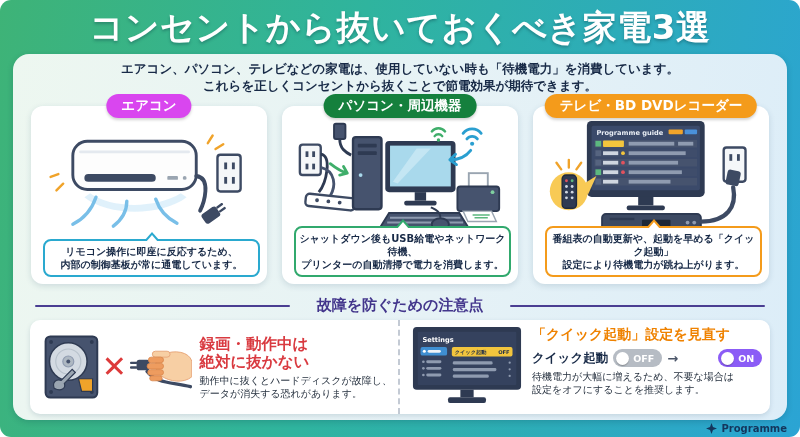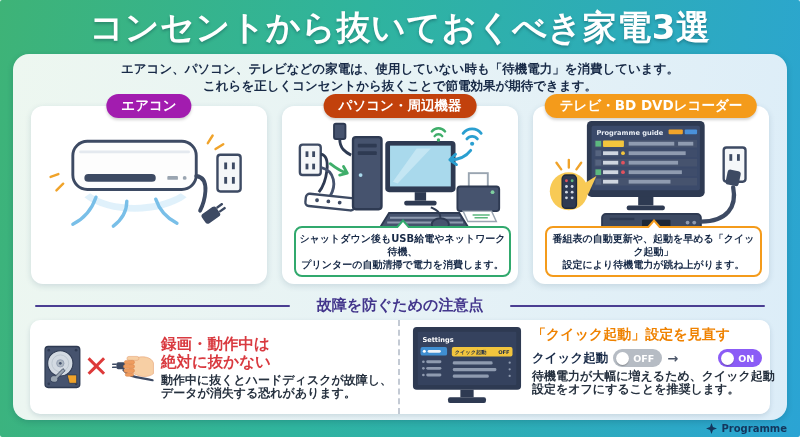--- a/index.html
+++ b/index.html
@@ -1,36 +1,36 @@
 <!DOCTYPE html>
 <html lang="ja"><head>
 <meta charset="utf-8">
 <style>
   html,body { margin:0; padding:0; background:#fff; font-family:"DejaVu Sans","Liberation Sans",sans-serif; }
-  .poster { position:relative; width:800px; height:437px; border-radius:2px; overflow:hidden;
+  .poster { position:relative; width:800px; height:437px; border-radius:11px; overflow:hidden;
             background:linear-gradient(100deg,#3eb377 0%,#2fb49e 42%,#2ba4d4 100%); }
   .title { position:absolute; top:5px; left:0; right:0; text-align:center;
            font-size:34px; font-weight:900; color:#ffffff; letter-spacing:.5px;
            text-shadow:0 2px 3px rgba(15,60,70,.35); white-space:nowrap; }
   .panel { position:absolute; left:13px; top:54px; width:774px; height:366px; border-radius:16px;
            background:linear-gradient(100deg,#edf7f0 0%,#e6f2f6 55%,#dcedf8 100%);
            box-shadow:0 2px 6px rgba(0,40,60,.18); }
   .subtitle { position:absolute; top:6px; left:0; right:0; text-align:center;
               font-size:12.5px; line-height:17px; font-weight:bold; color:#182a47; }
   .cards { position:absolute; top:52px; left:18px; right:18px; height:178px; display:flex; gap:15px; }
   .card { position:relative; flex:1; background:#ffffff; border-radius:12px;
           box-shadow:0 2px 6px rgba(30,70,100,.15); }
   .pill { position:absolute; top:-12px; left:50%; transform:translateX(-50%); white-space:nowrap;
           padding:3px 15px; border-radius:999px; color:#fff; font-weight:900; font-size:13.5px;
           box-shadow:0 2px 3px rgba(0,0,0,.18); z-index:3; }
   .card-aircon  { --ac:#2aa9cf; }
   .card-pc      { --ac:#31a96d; }
   .card-tv      { --ac:#f49b1b; }
-  .card-aircon .pill { background:#a21caf; }
-  .card-pc     .pill { background:#c2410c; }
+  .card-aircon .pill { background:#d946ef; }
+  .card-pc     .pill { background:#15803d; }
   .card-tv     .pill { background:#f49b1b; }
   .illus { position:absolute; top:14px; left:0; right:0; height:112px;
            display:flex; justify-content:center; align-items:center; }
   .bubble { position:absolute; left:12px; right:7px; bottom:7px; background:#fff;
             border:2px solid var(--ac); border-radius:8px; padding:4px 2px;
             text-align:center; font-size:10px; line-height:13px; font-weight:bold; color:#182a47; }
   .bubble::before { content:""; position:absolute; top:-9px; left:50%; margin-left:-8px;
             border-left:8px solid transparent; border-right:8px solid transparent;
             border-bottom:9px solid var(--ac); }
   .bubble::after  { content:""; position:absolute; top:-6px; left:50%; margin-left:-6px;
@@ -40,21 +40,21 @@
   .rule { flex:1; height:2px; background:#4a3e92; border-radius:2px; }
   .sec-title { font-size:15px; font-weight:900; color:#43368c; white-space:nowrap; }
   .notes { position:absolute; top:266px; left:17px; right:17px; height:94px; background:#fff;
            border-radius:10px; box-shadow:0 2px 5px rgba(30,70,100,.15); display:flex; }
   .note-left { width:50%; display:flex; align-items:center; padding:6px 6px 6px 14px;
                border-right:2px dashed #c3cad4; box-sizing:border-box; }
   .note-right { flex:1; display:flex; align-items:flex-start; gap:10px; padding:6px 24px 6px 12px; }
   .x-mark { font-size:30px; font-weight:900; color:#dd3a3a; margin:0 3px; line-height:1; }
   .nl-text { margin-left:7px; }
   .nl-title { font-size:15.5px; line-height:18px; font-weight:900; color:#d93a40; white-space:nowrap; }
-  .nl-desc, .nr-desc { margin-top:3px; font-size:12px; line-height:13px; font-weight:bold; color:#26313f; white-space:nowrap; }
+  .nl-desc, .nr-desc { margin-top:3px; font-size:10px; line-height:13px; font-weight:normal; color:#26313f; white-space:nowrap; }
   .nr-title { font-size:14px; font-weight:900; color:#ef8200; white-space:nowrap; }
   .toggle-row { display:flex; align-items:center; gap:5px; margin-top:5px; }
   .toggle-label { font-size:12.5px; font-weight:900; color:#182a47; white-space:nowrap; }
   .toggle { display:inline-flex; align-items:center; height:18px; border-radius:999px;
             padding:0 8px 0 3px; font-size:9.5px; font-weight:900; color:#fff; }
   .toggle .knob { width:13px; height:13px; border-radius:50%; background:#fff; margin-right:4px;
                   box-shadow:0 1px 1px rgba(0,0,0,.25); }
   .toggle-off { background:#b6bcc4; }
   .toggle-on  { background:#8b5cf6;margin-left:35px; }
   .toggle-arrow { font-size:13px; font-weight:900; color:#4a5568; }
@@ -97,20 +97,24 @@
               <rect x="191" y="42" width="3" height="7" fill="#3d4a63"></rect>
             <rect x="183" y="57" width="3" height="7" fill="#3d4a63"></rect>
               <rect x="191" y="57" width="3" height="7" fill="#3d4a63"></rect>
             <path d="M154,56 C170,58 162,84 158,92" stroke="#3d4a63" stroke-width="4" fill="none" stroke-linecap="round"></path>
             <g transform="rotate(-35 170 96)">
               <rect x="160" y="90" width="18" height="12" rx="3" fill="#3d4a63"></rect>
               <rect x="178" y="92" width="8" height="2.5" rx="1" fill="#3d4a63"></rect>
               <rect x="178" y="97" width="8" height="2.5" rx="1" fill="#3d4a63"></rect>
             </g>
           </svg>
+        </div>
+        <div class="bubble">
+          <div>リモコン操作に即座に反応するため、</div>
+          <div>内部の制御基板が常に通電しています。</div>
         </div>
       </div>
 
       <div class="card card-pc">
         <div class="pill">パソコン・周辺機器</div>
         <div class="illus">
           <svg width="210" height="112" viewBox="0 0 215 118">
             <rect x="2" y="26" width="22" height="32" rx="3" fill="#f5f7f9" stroke="#3d4a63" stroke-width="2.5"></rect>
             <rect x="8" y="33" width="3" height="6" fill="#3d4a63"></rect>
               <rect x="15" y="33" width="3" height="6" fill="#3d4a63"></rect>
@@ -319,21 +323,21 @@
               <span class="knob"></span>
               <span>OFF</span>
             </span>
             <span class="toggle-arrow">→</span>
             <span class="toggle toggle-on">
               <span class="knob"></span>
               <span>ON</span>
             </span>
           </div>
           <div class="nr-desc">
-            <div>待機電力が大幅に増えるため、クイック起動</div>
+            <div>待機電力が大幅に増えるため、不要な場合は</div>
             <div>設定をオフにすることを推奨します。</div>
           </div>
         </div>
       </div>
     </div>
   </div>
 
   <div class="watermark">
     <svg width="11" height="11" viewBox="0 0 12 12">
       <path d="M6 0 L7.6 4.4 L12 6 L7.6 7.6 L6 12 L4.4 7.6 L0 6 L4.4 4.4 Z" fill="#14365c"></path>

